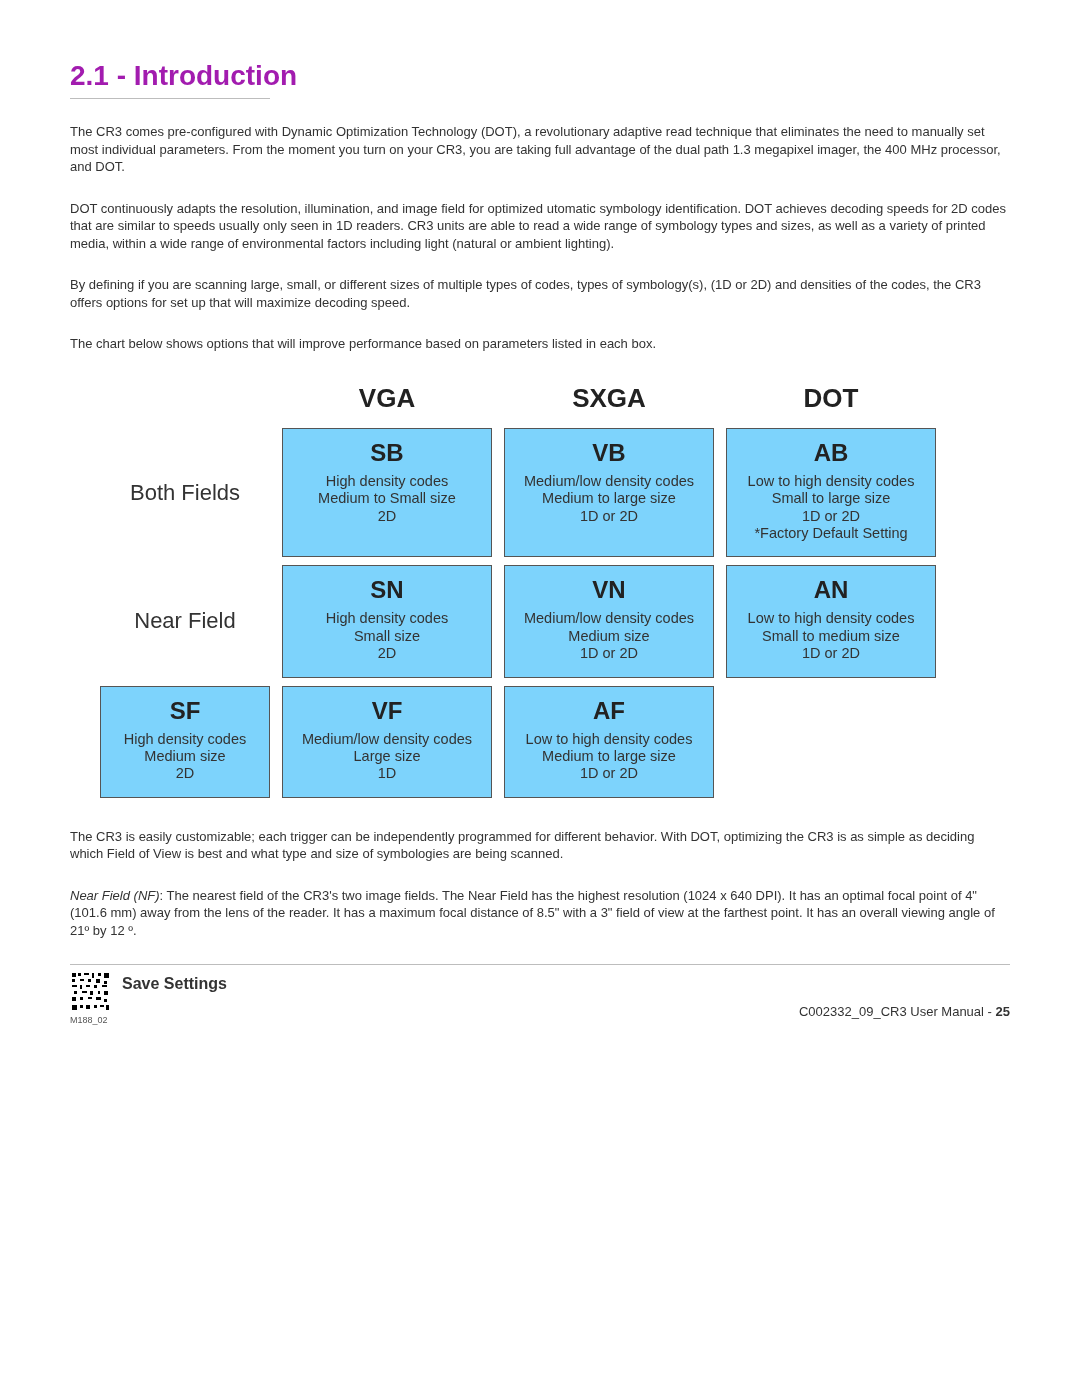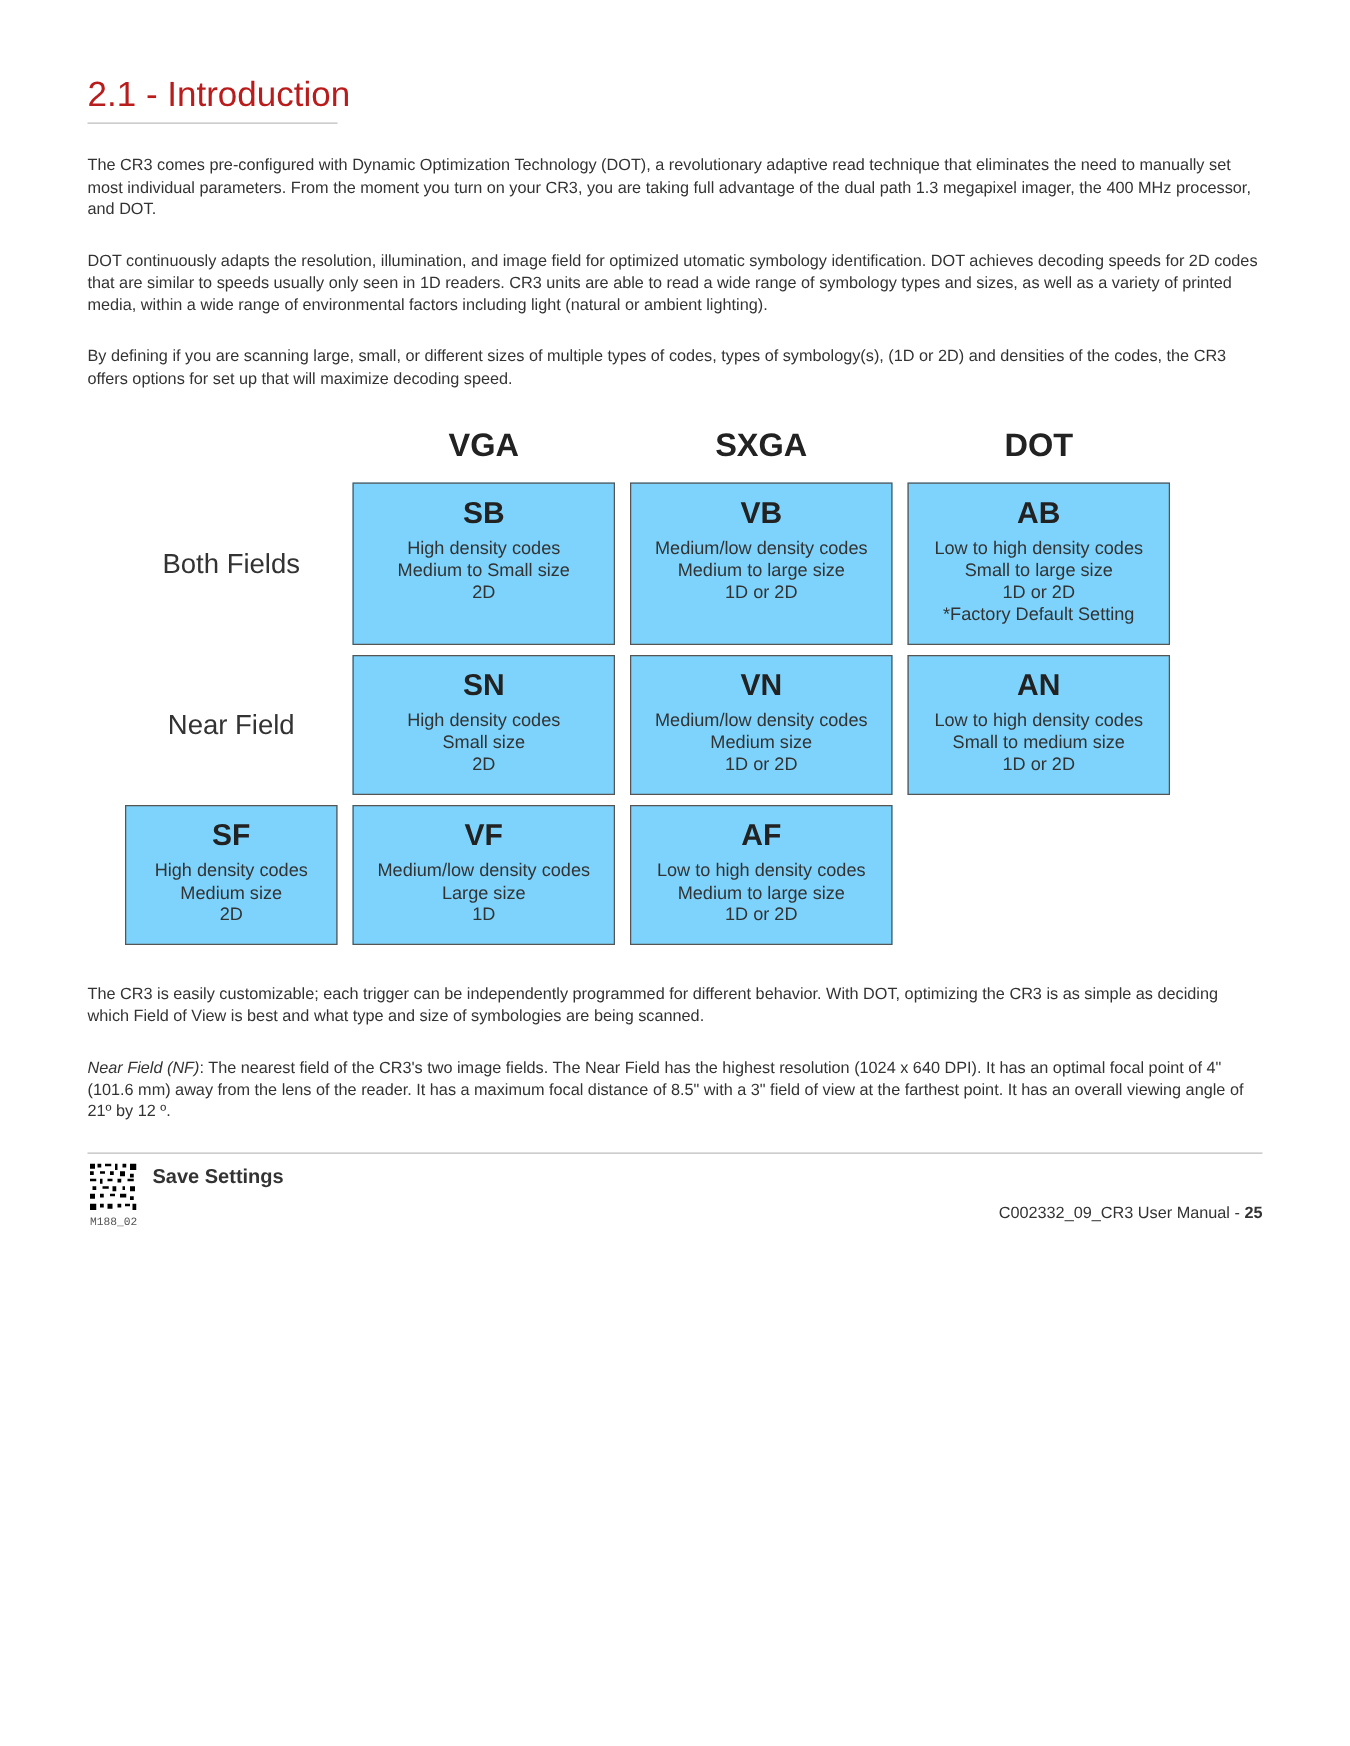--- a/index.html
+++ b/index.html
@@ -10,23 +10,23 @@
     color: #2d2d2d;
     width: 1080px;
   }
   .page {
     box-sizing: border-box;
     padding: 60px 70px 30px 70px;
     width: 1080px;
   }
   h2.section-title {
     font-size: 28px;
-    font-weight: normal;
+    font-weight: bold;
     margin: 0 0 6px 0;
-    color: #b91c1c;
+    color: #a21caf;
   }
   .title-rule {
     height: 1px;
     background: #bdbdbd;
     width: 200px;
     margin-bottom: 24px;
   }
   p.body {
     font-size: 13px;
     line-height: 1.35;
@@ -101,43 +101,42 @@
   }
   .footer-right .pg {
     font-weight: bold;
   }
   .qr {
     width: 42px;
   }
   .qr svg { display:block; }
   .qr-label {
     font-size: 9px;
-    text-align: center;
     color: #555;
     margin-top: 2px;
-    font-family: Liberation Mono, monospace;
   }
   .save-label {
     font-size: 16px;
     font-weight: bold;
     padding-top: 4px;
   }
   em { font-style: italic; }
 </style>
 </head>
 <body>
 
 <div class="page">
 
   <h2 class="section-title">2.1 - Introduction</h2>
   <div class="title-rule"></div>
 
   <p class="body">The CR3 comes pre-configured with Dynamic Optimization Technology (DOT), a revolutionary adaptive read technique that eliminates the need to manually set most individual parameters. From the moment you turn on your CR3, you are taking full advantage of the dual path 1.3 megapixel imager, the 400 MHz processor, and DOT.</p>
   <p class="body">DOT continuously adapts the resolution, illumination, and image field for optimized utomatic symbology identification. DOT achieves decoding speeds for 2D codes that are similar to speeds usually only seen in 1D readers. CR3 units are able to read a wide range of symbology types and sizes, as well as a variety of printed media, within a wide range of environmental factors including light (natural or ambient lighting).</p>
   <p class="body">By defining if you are scanning large, small, or different sizes of multiple types of codes, types of symbology(s), (1D or 2D) and  densities of the codes, the CR3 offers options for set up that will maximize decoding speed.</p>
+  <p class="body">The chart below shows options that will improve performance based on parameters listed in each box.</p>
 
   <div class="chart">
 
     <div></div>
     <div class="col-heading">VGA</div>
     <div class="col-heading">SXGA</div>
     <div class="col-heading">DOT</div>
 
     <div class="row-heading">Both Fields</div>
     <div class="cell">

